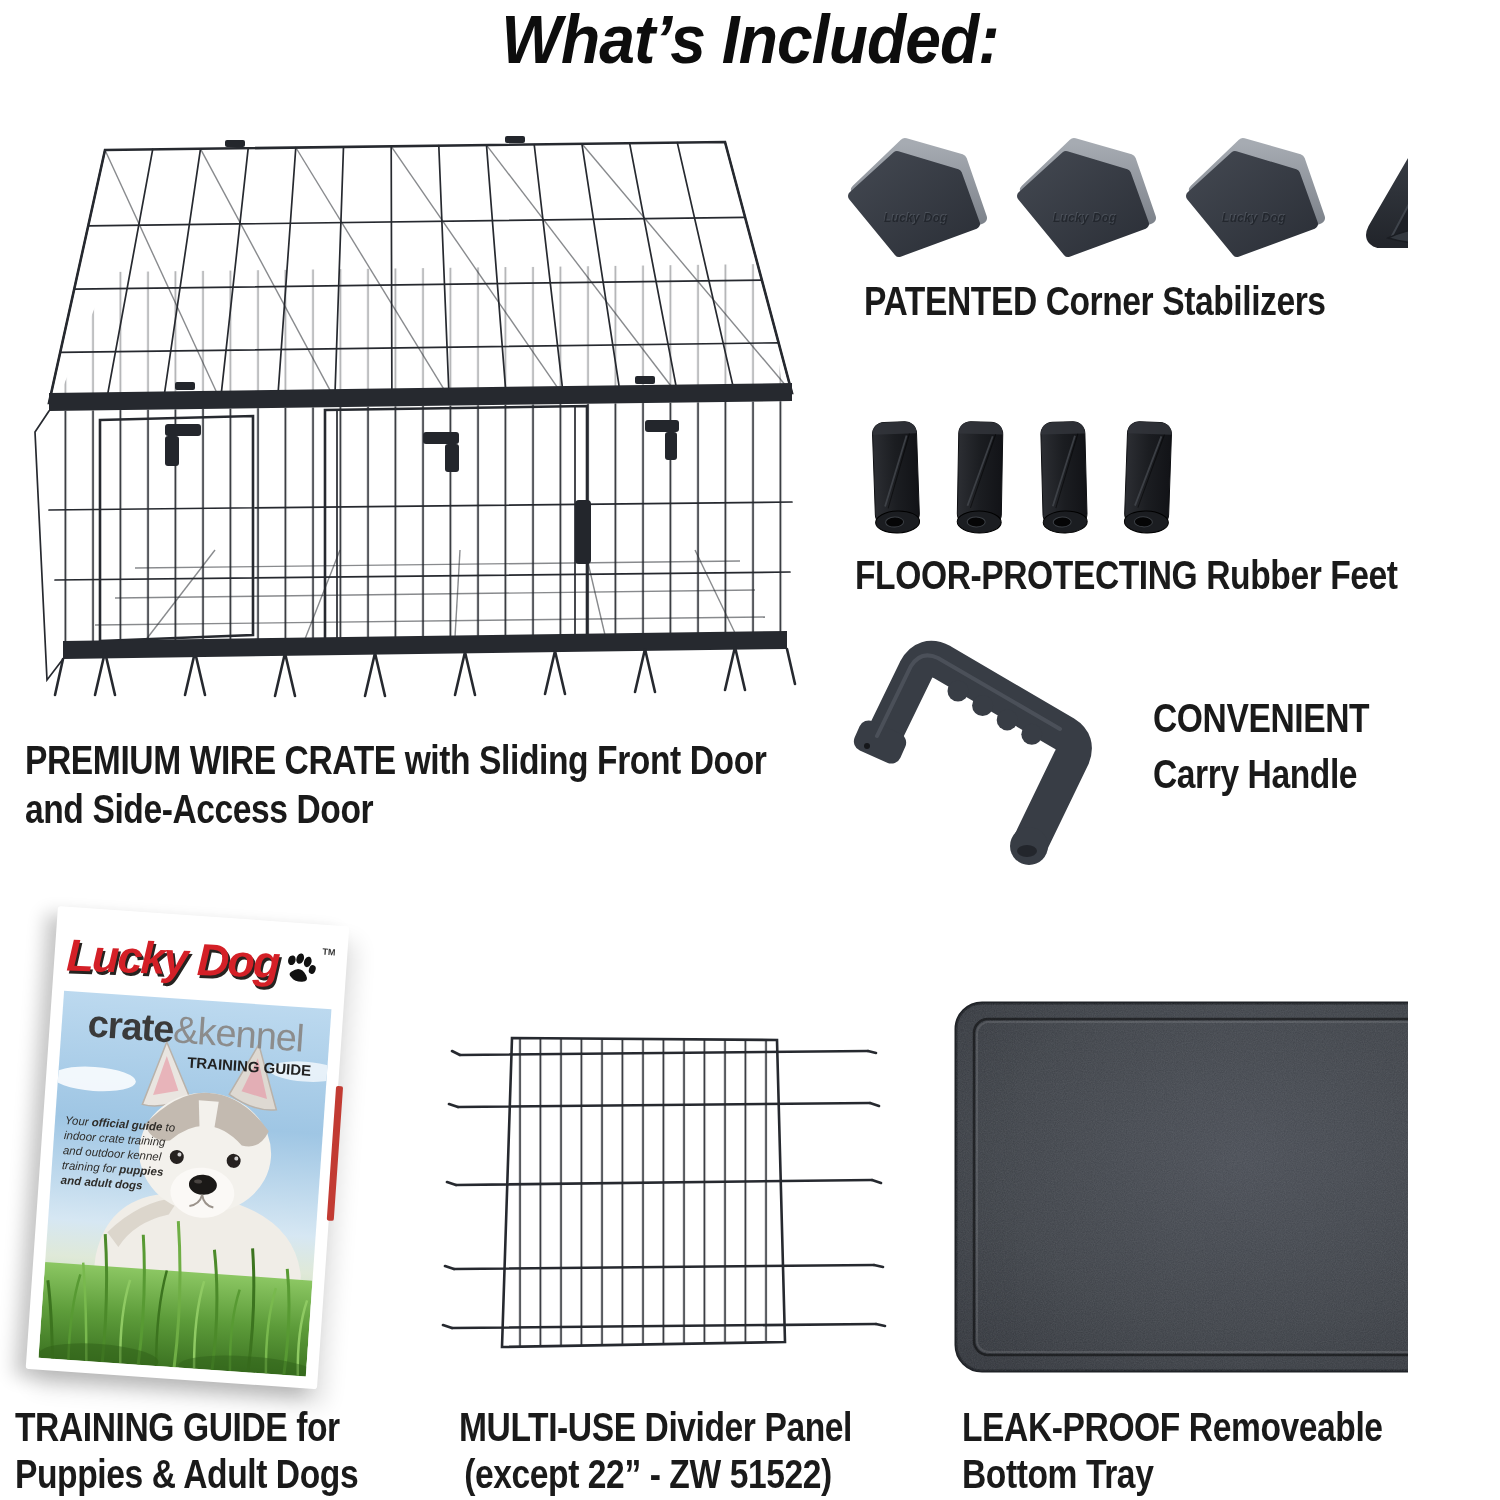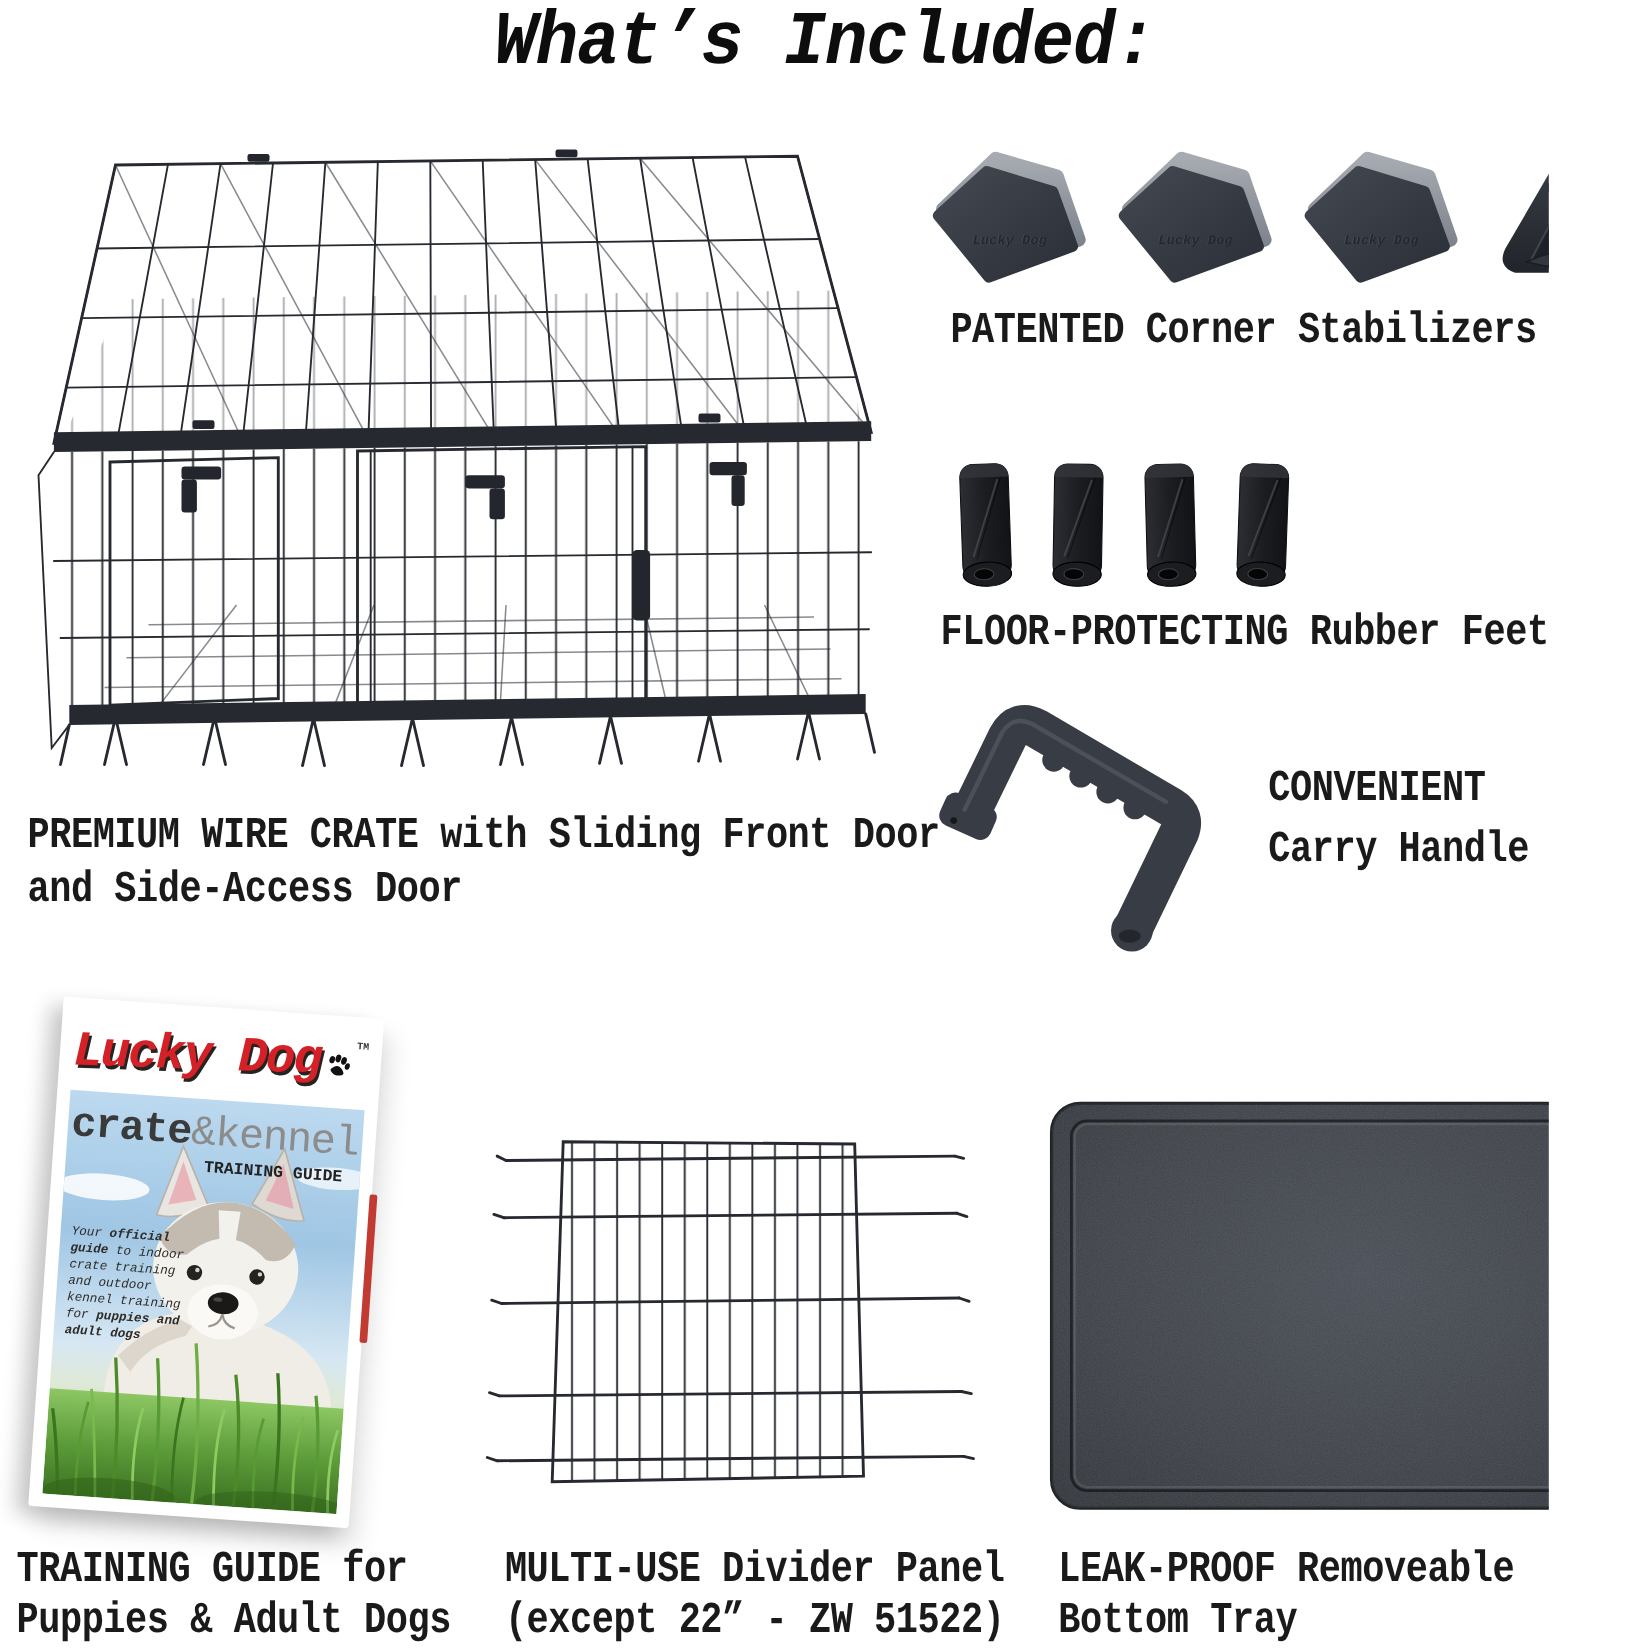--- a/index.html
+++ b/index.html
@@ -1,17 +1,17 @@
 <!DOCTYPE html>
 <html style="--text: #1a1a1a; --brand-red: #d42027; --wire: #26292f; --plastic-dark: #2e333b; --plastic-mid: #3b4048; --plastic-light: #8e959d; --tray-surface: #3d4147; --sky-blue: #a9cde8; --grass-green: #4e8a32;"><head>
 <meta charset="utf-8">
 <style>
   html,body{margin:0;padding:0;background:#ffffff;}
   .canvas{position:relative;width:1408px;height:1500px;background:#fff;overflow:hidden;
-          font-family:Liberation Mono, monospace;color:var(--text,#1a1a1a);}
+          font-family:Liberation Sans, sans-serif;color:var(--text,#1a1a1a);}
   .title{position:absolute;top:0;left:0;width:1500px;text-align:center;margin:0;
          font-size:69px;font-style:italic;font-weight:700;letter-spacing:-1px;color:#0d0d0d;
          transform:scaleX(.93);transform-origin:50% 0;}
   .cap{position:absolute;font-weight:700;font-size:40px;line-height:49px;letter-spacing:-.5px;
        color:var(--text,#1a1a1a);white-space:nowrap;transform:scaleX(.84);transform-origin:0 0;}
   .cap.center{text-align:center;transform-origin:50% 0;}
   
   .wire{stroke:var(--wire,#26292f);stroke-width:1.7;fill:none;stroke-linecap:round;}
   .wireL{stroke:var(--wire,#26292f);stroke-width:1.4;fill:none;opacity:.55;}
   .wire2{stroke:var(--wire,#26292f);stroke-width:2.6;fill:none;stroke-linecap:round;}

